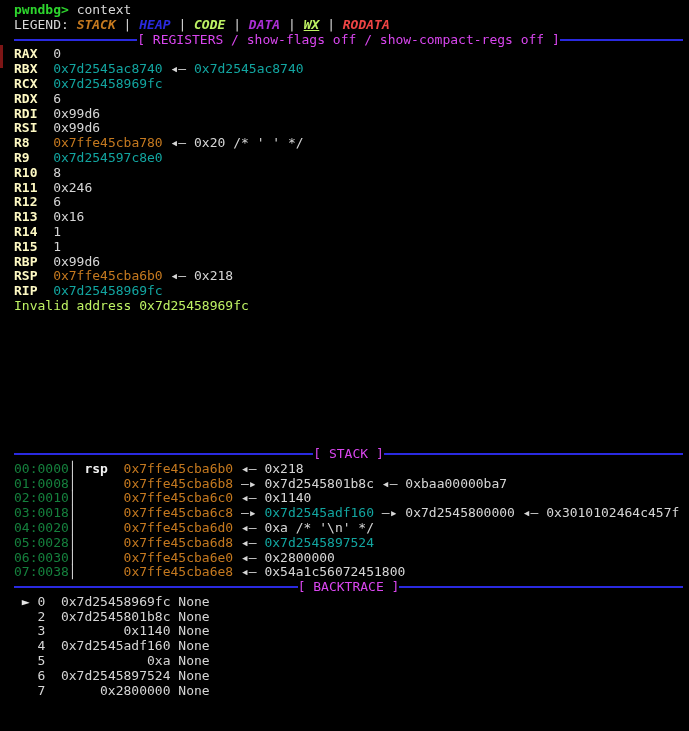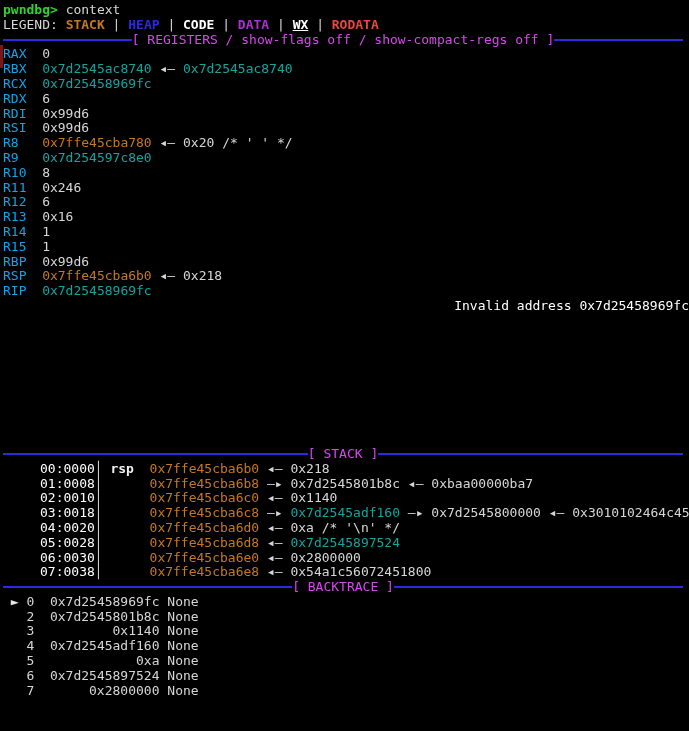--- a/index.html
+++ b/index.html
@@ -5,39 +5,39 @@
   html,body{margin:0;padding:0;background:#000;}
   .terminal{
     position:relative;
     width:689px;height:731px;
     background:#000;
     overflow:hidden;
     font-family:"DejaVu Sans Mono", monospace;
     font-size:13px;
     line-height:14.8px;
     color:#d6d6d6;
-    padding:3px 0 0 3px;
+    padding:3px 0 0 14px;
     box-sizing:border-box;
   }
   .line{height:14.8px;white-space:pre;}
-  .bold{font-weight:bold;}
+  .bold{font-weight:bold;font-style:italic;}
   .c-fg{color:#d6d6d6;}
   .c-white{color:#ef4444;font-weight:bold;}
   .c-green{color:#2dd52d;font-weight:bold;}
   .c-blue{color:#2a2ae0;font-weight:bold;}
   .c-cyan{color:#12a5a0;margin-top:13px;}
   .c-orange{color:#c5791f;}
-  .c-red{color:#ffffff;text-align:right;}
+  .c-red{color:#bef264;}
   .c-purple{color:#aa2fd4;}
   .c-underline{text-decoration:underline;}
   .sec-header{display:flex;align-items:center;height:14.8px;color:#d946ef;margin-right:6px;}
   .sec-header .hline{flex:1;height:2px;background:#2a2ae0;}
   .sec-header .title{white-space:pre;padding:0;}
-  .reg-name{display:inline-block;width:5ch;font-weight:normal;color:#0ea5e9;}
-  .stk-offset{color:#ffffff;margin-left:37px;}
+  .reg-name{display:inline-block;width:5ch;font-weight:bold;color:#fef9c3;}
+  .stk-offset{color:#15803d;}
   .stk-bar{color:#d6d6d6;}
   .stk-reg{display:inline-block;width:4ch;padding-left:1ch;font-weight:bold;color:#f2f2f2;box-sizing:content-box;}
   .bt-marker{display:inline-block;width:3ch;text-align:center;color:#e6e6e6;}
   .bt-frame{display:inline-block;width:1ch;color:#d6d6d6;}
   .bt-addr{display:inline-block;width:16ch;text-align:right;margin-right:1ch;color:#d6d6d6;}
   .disasm-spacer{height:133.2px;}
   .term-mark{position:absolute;left:0;top:45px;width:3px;height:23px;background:#7d1515;}
   .sep{color:#d6d6d6;}
 </style>
 </head>

